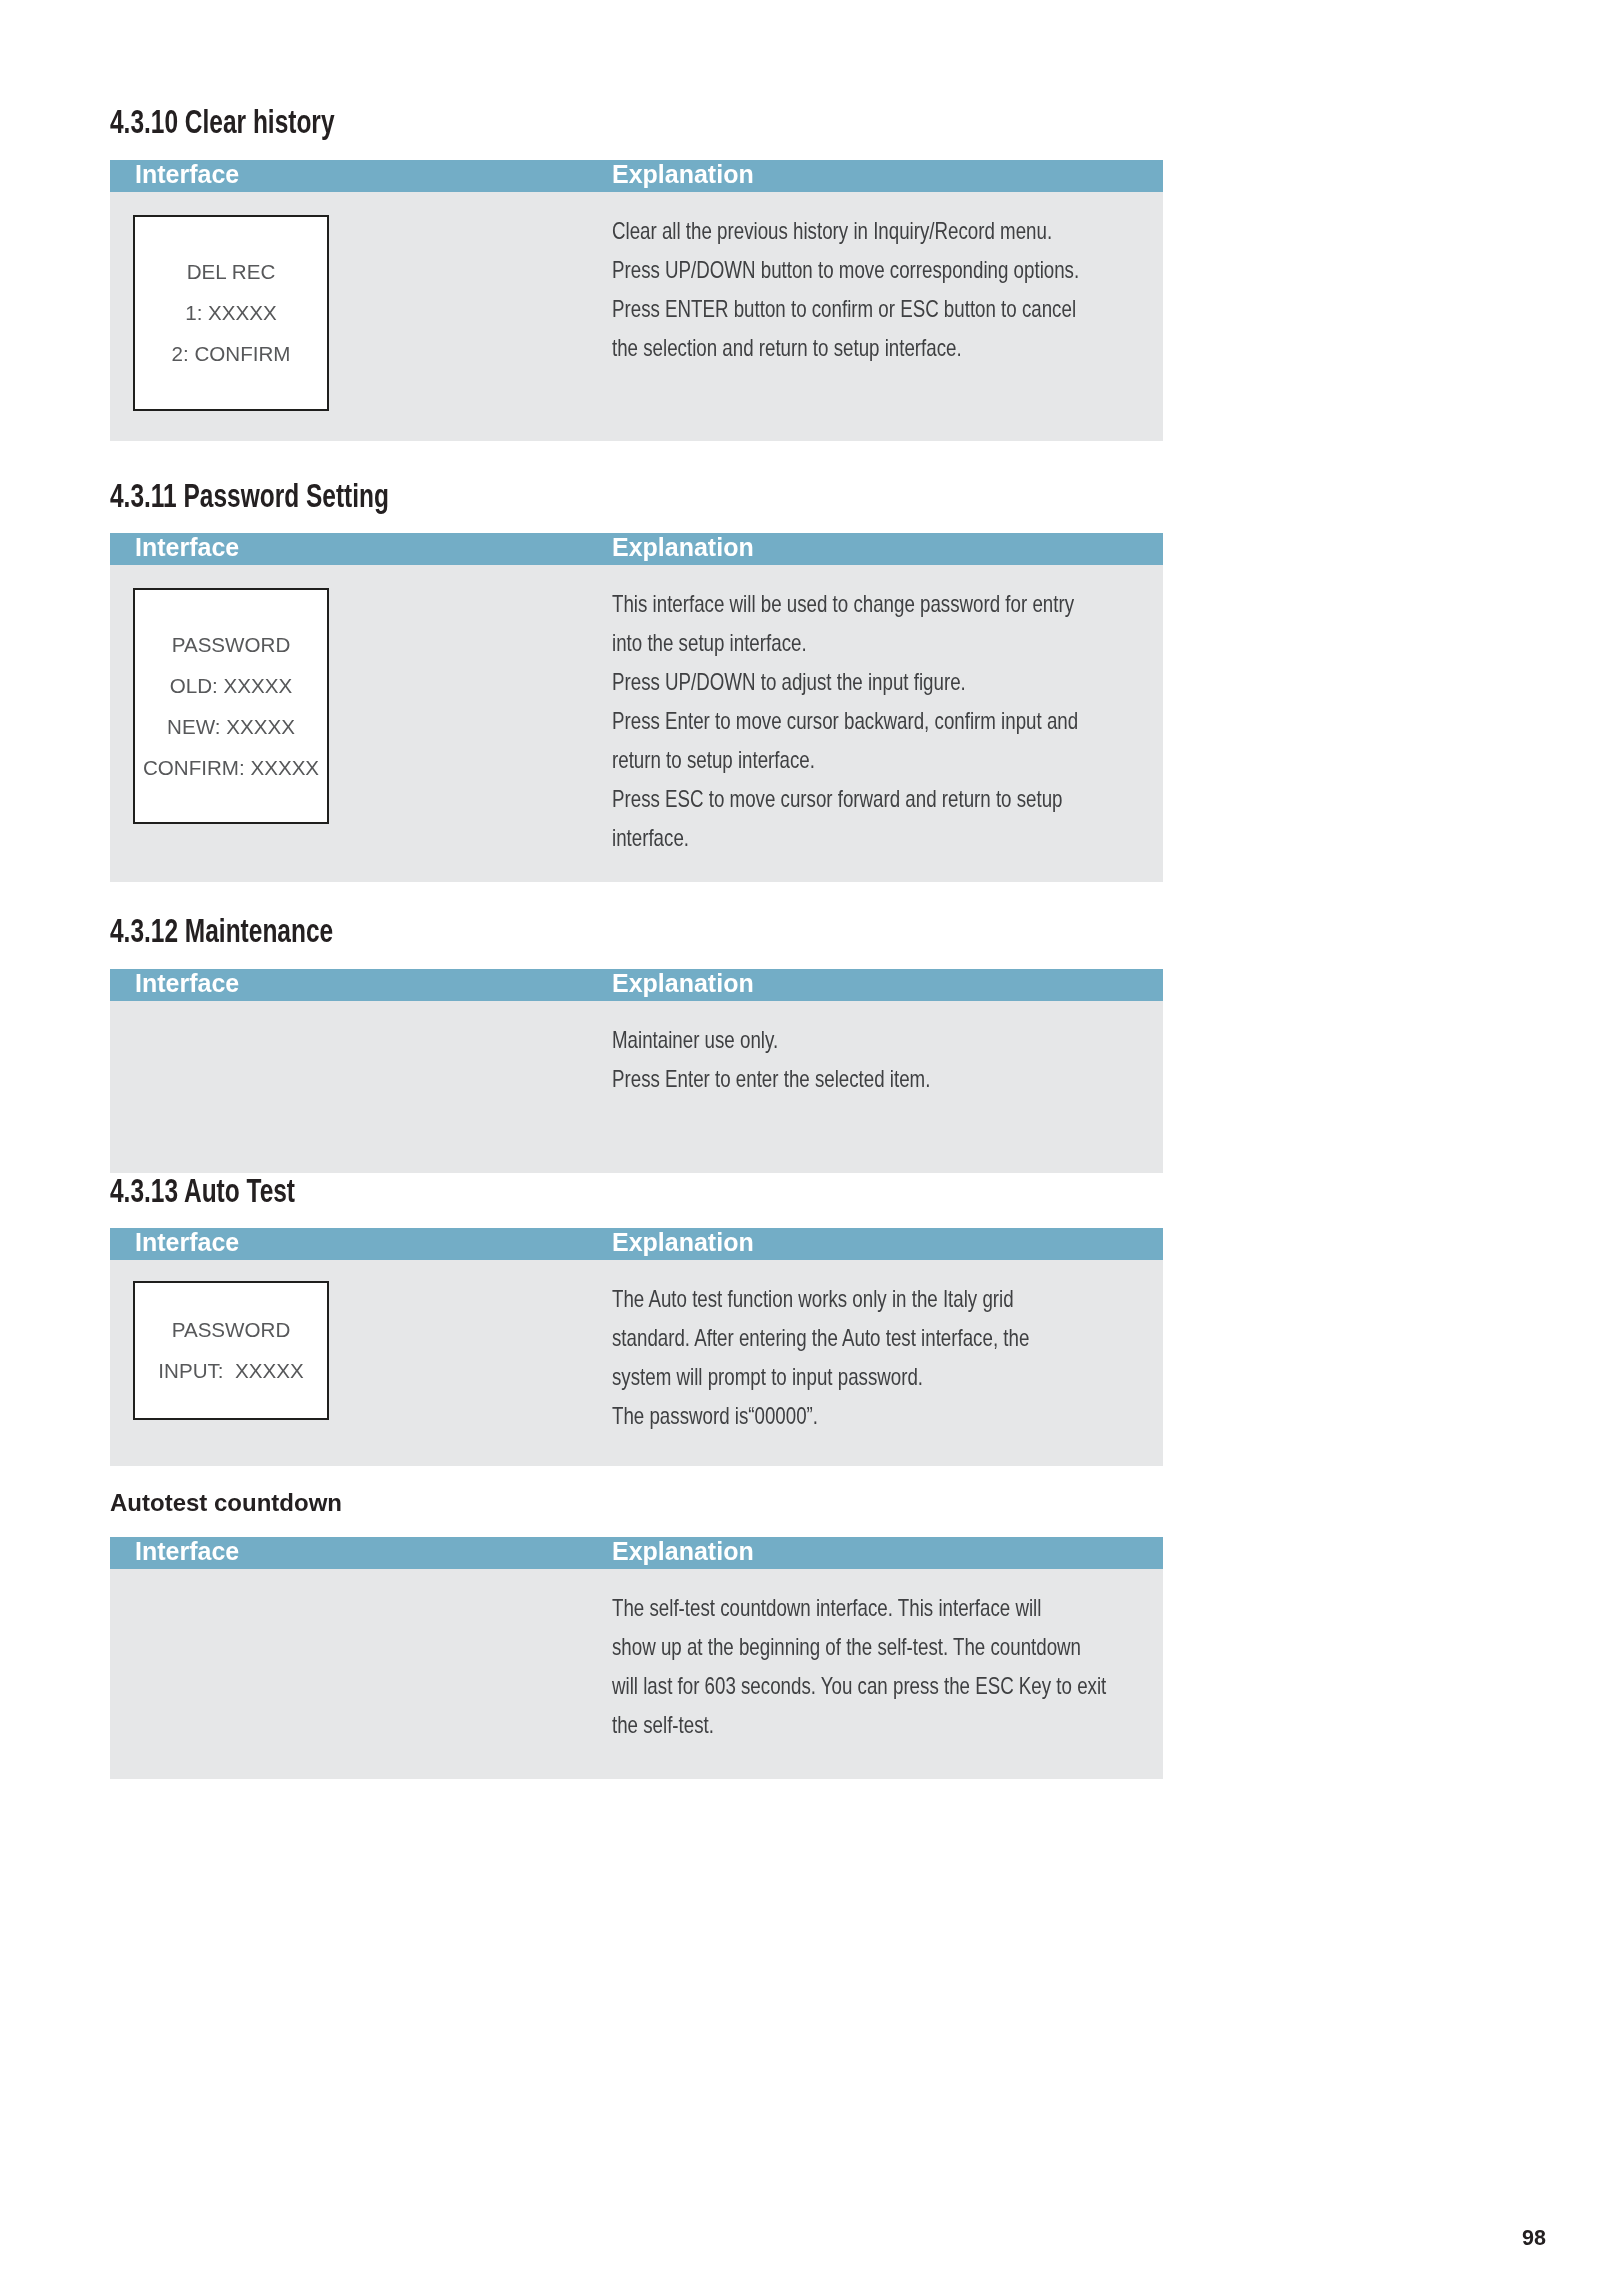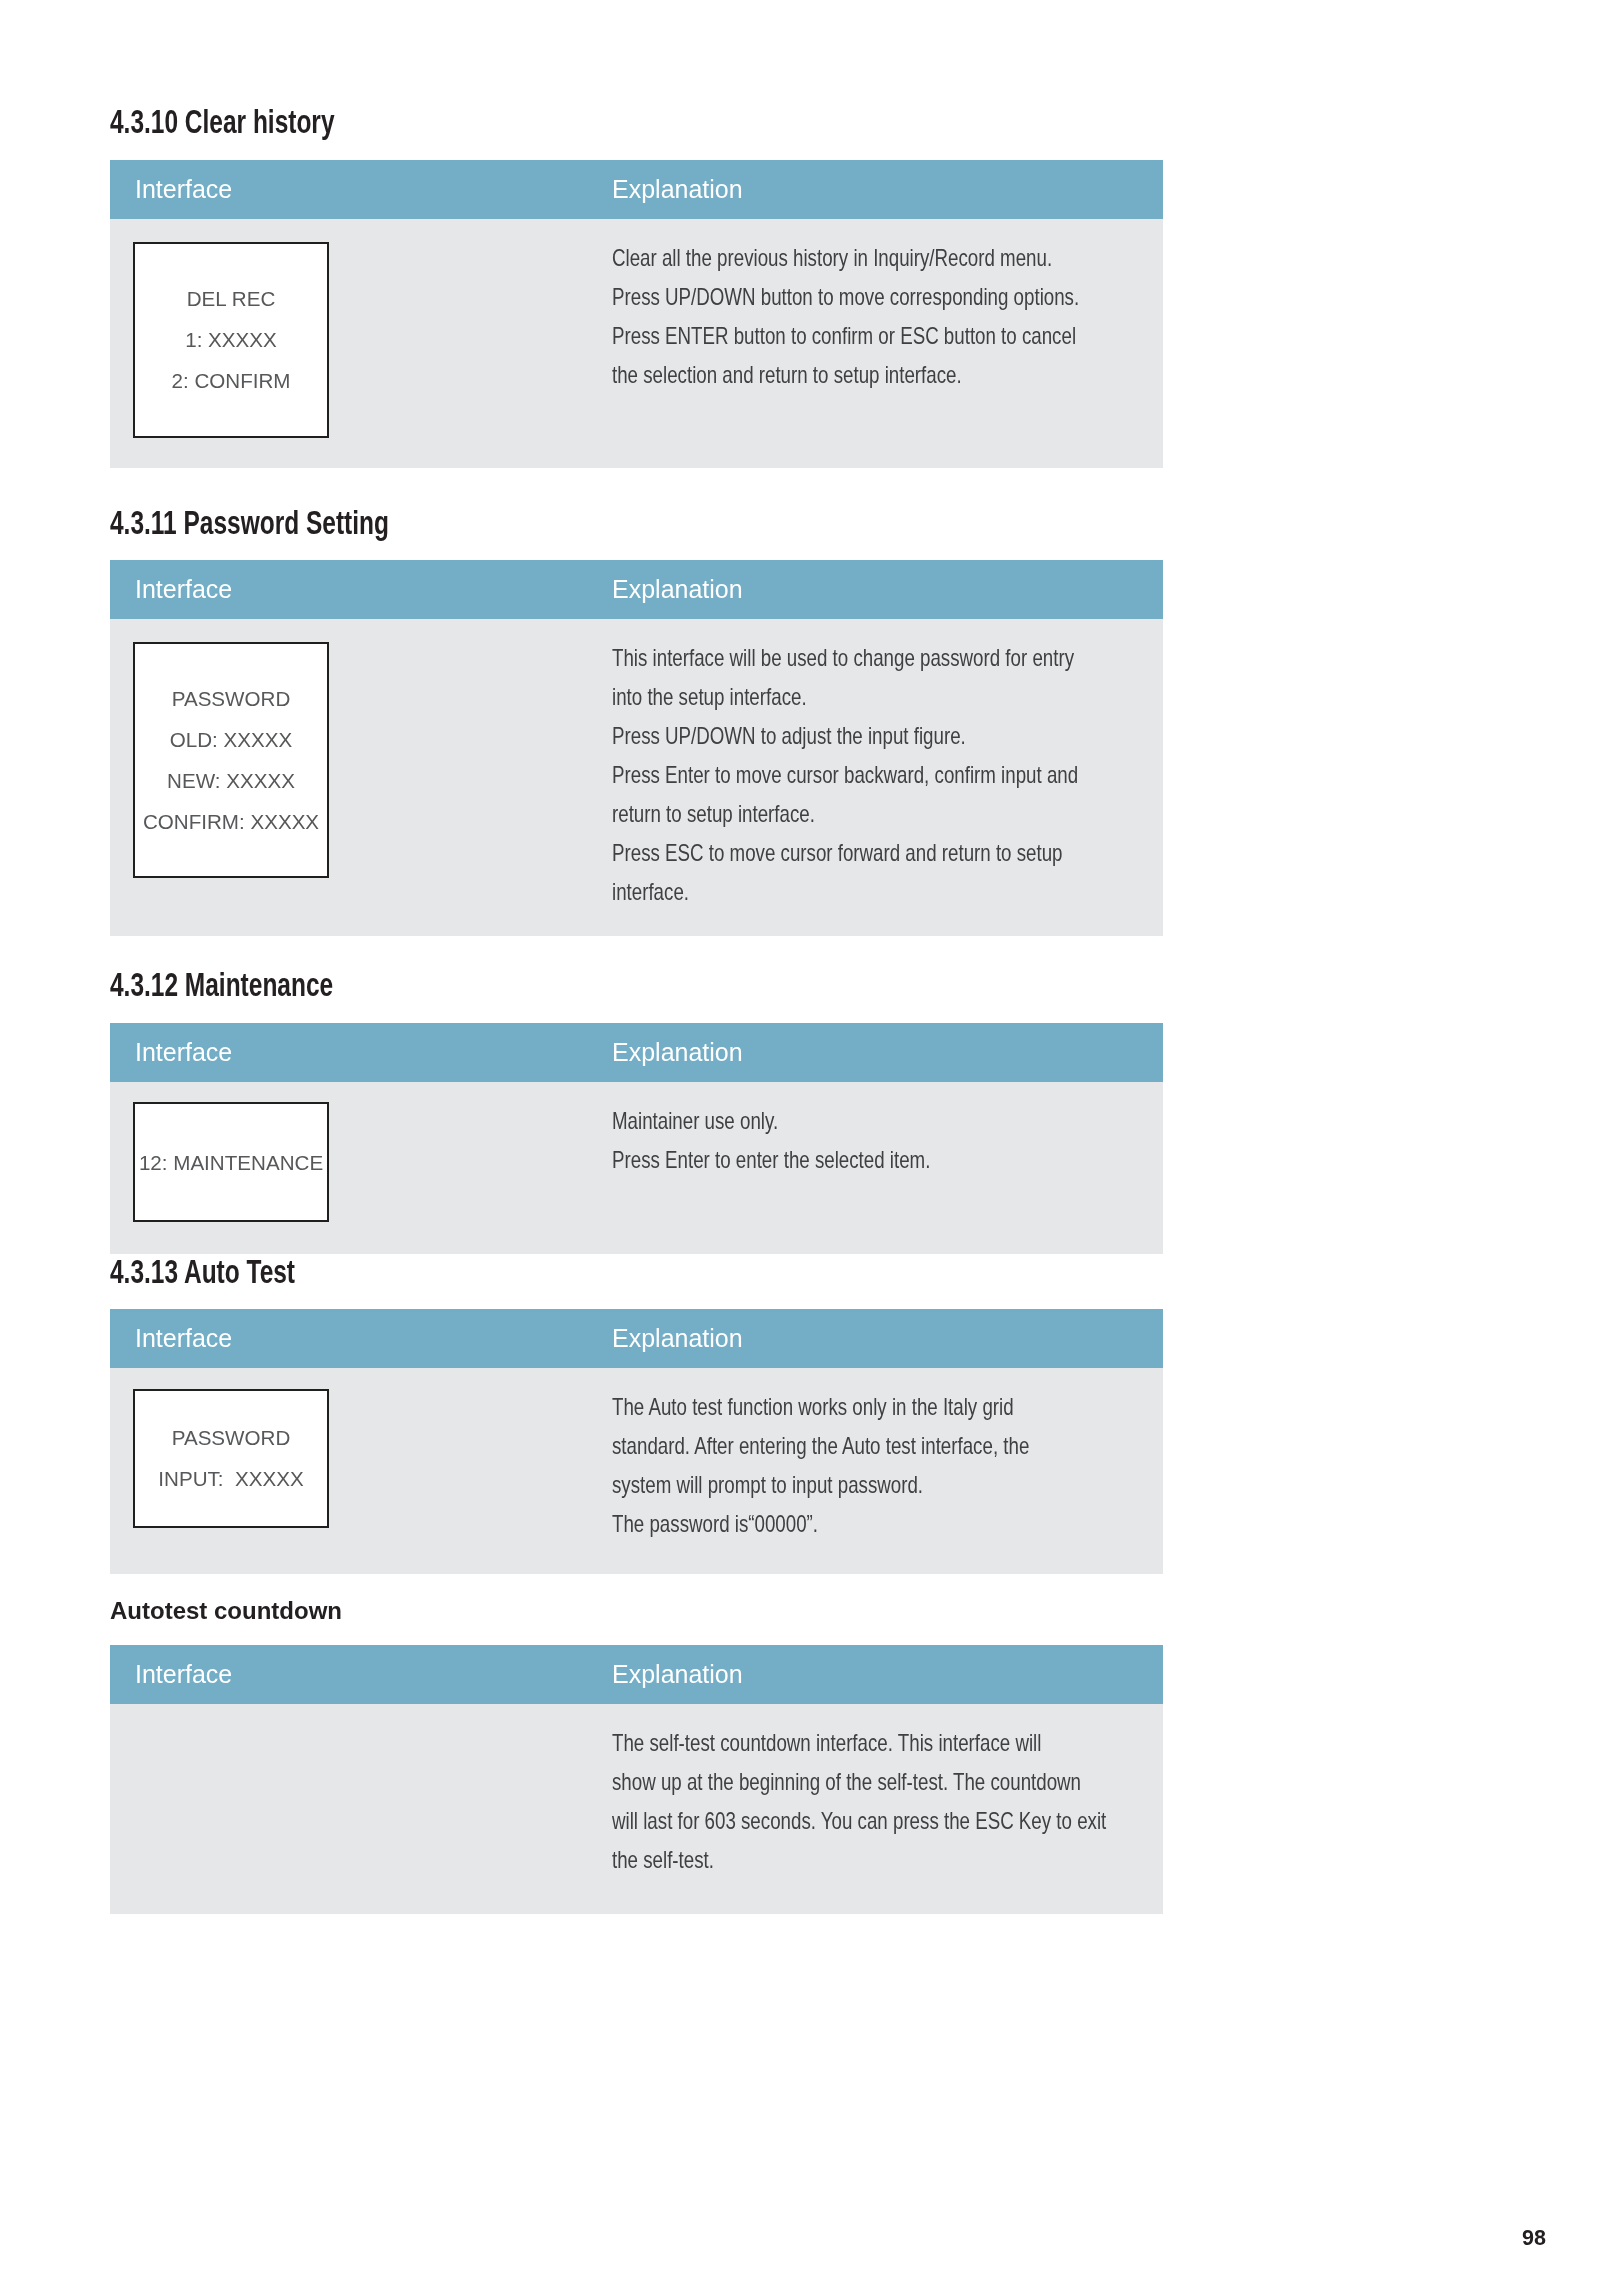--- a/index.html
+++ b/index.html
@@ -18,22 +18,22 @@
   .plainlabel {
     margin:0 0 20.6px 0; font-size:24px; line-height:27px; font-weight:bold;
     color:#242021; white-space:nowrap;
   }
   .sec2 { margin-top:37px; }
   .sec3 { margin-top:31px; }
   .sec4 { }
   .sec5 { margin-top:23px; }
   .table { width:1053px; }
   .thead {
-    height:59px; background:#73adc6; display:flex; align-items:center;
-    color:#ffffff; font-weight:normal; font-size:25px;
+    height:32px; background:#73adc6; display:flex; align-items:flex-start;
+    color:#ffffff; font-weight:bold; font-size:25px;
   }
   .thead .c1 { width:502px; padding-left:25px; box-sizing:border-box; }
   .thead .c2 { flex:1; }
   .tbody { background:#e6e7e8; position:relative; overflow:hidden; }
   .t1 { height:249px; }
   .t2 { height:317px; }
   .t3 { height:172px; }
   .t4 { height:206px; }
   .t5 { height:210px; }
   .lcd {
@@ -113,23 +113,20 @@
   </section>
 
   <section class="sec3">
     <h2 class="heading">4.3.12 Maintenance</h2>
     <div class="table">
       <div class="thead">
         <div class="c1">Interface</div>
         <div class="c2">Explanation</div>
       </div>
       <div class="tbody t3">
-        <div class="lcd" style="top:20.6px;height:120px">
-          <div class="lcd-line">12: MAINTENANCE</div>
-        </div>
         <div class="expl">
           <div class="xline">Maintainer use only.</div>
           <div class="xline">Press Enter to enter the selected item.</div>
         </div>
       </div>
     </div>
   </section>
 
   <section class="sec4">
     <h2 class="heading">4.3.13 Auto Test</h2>

